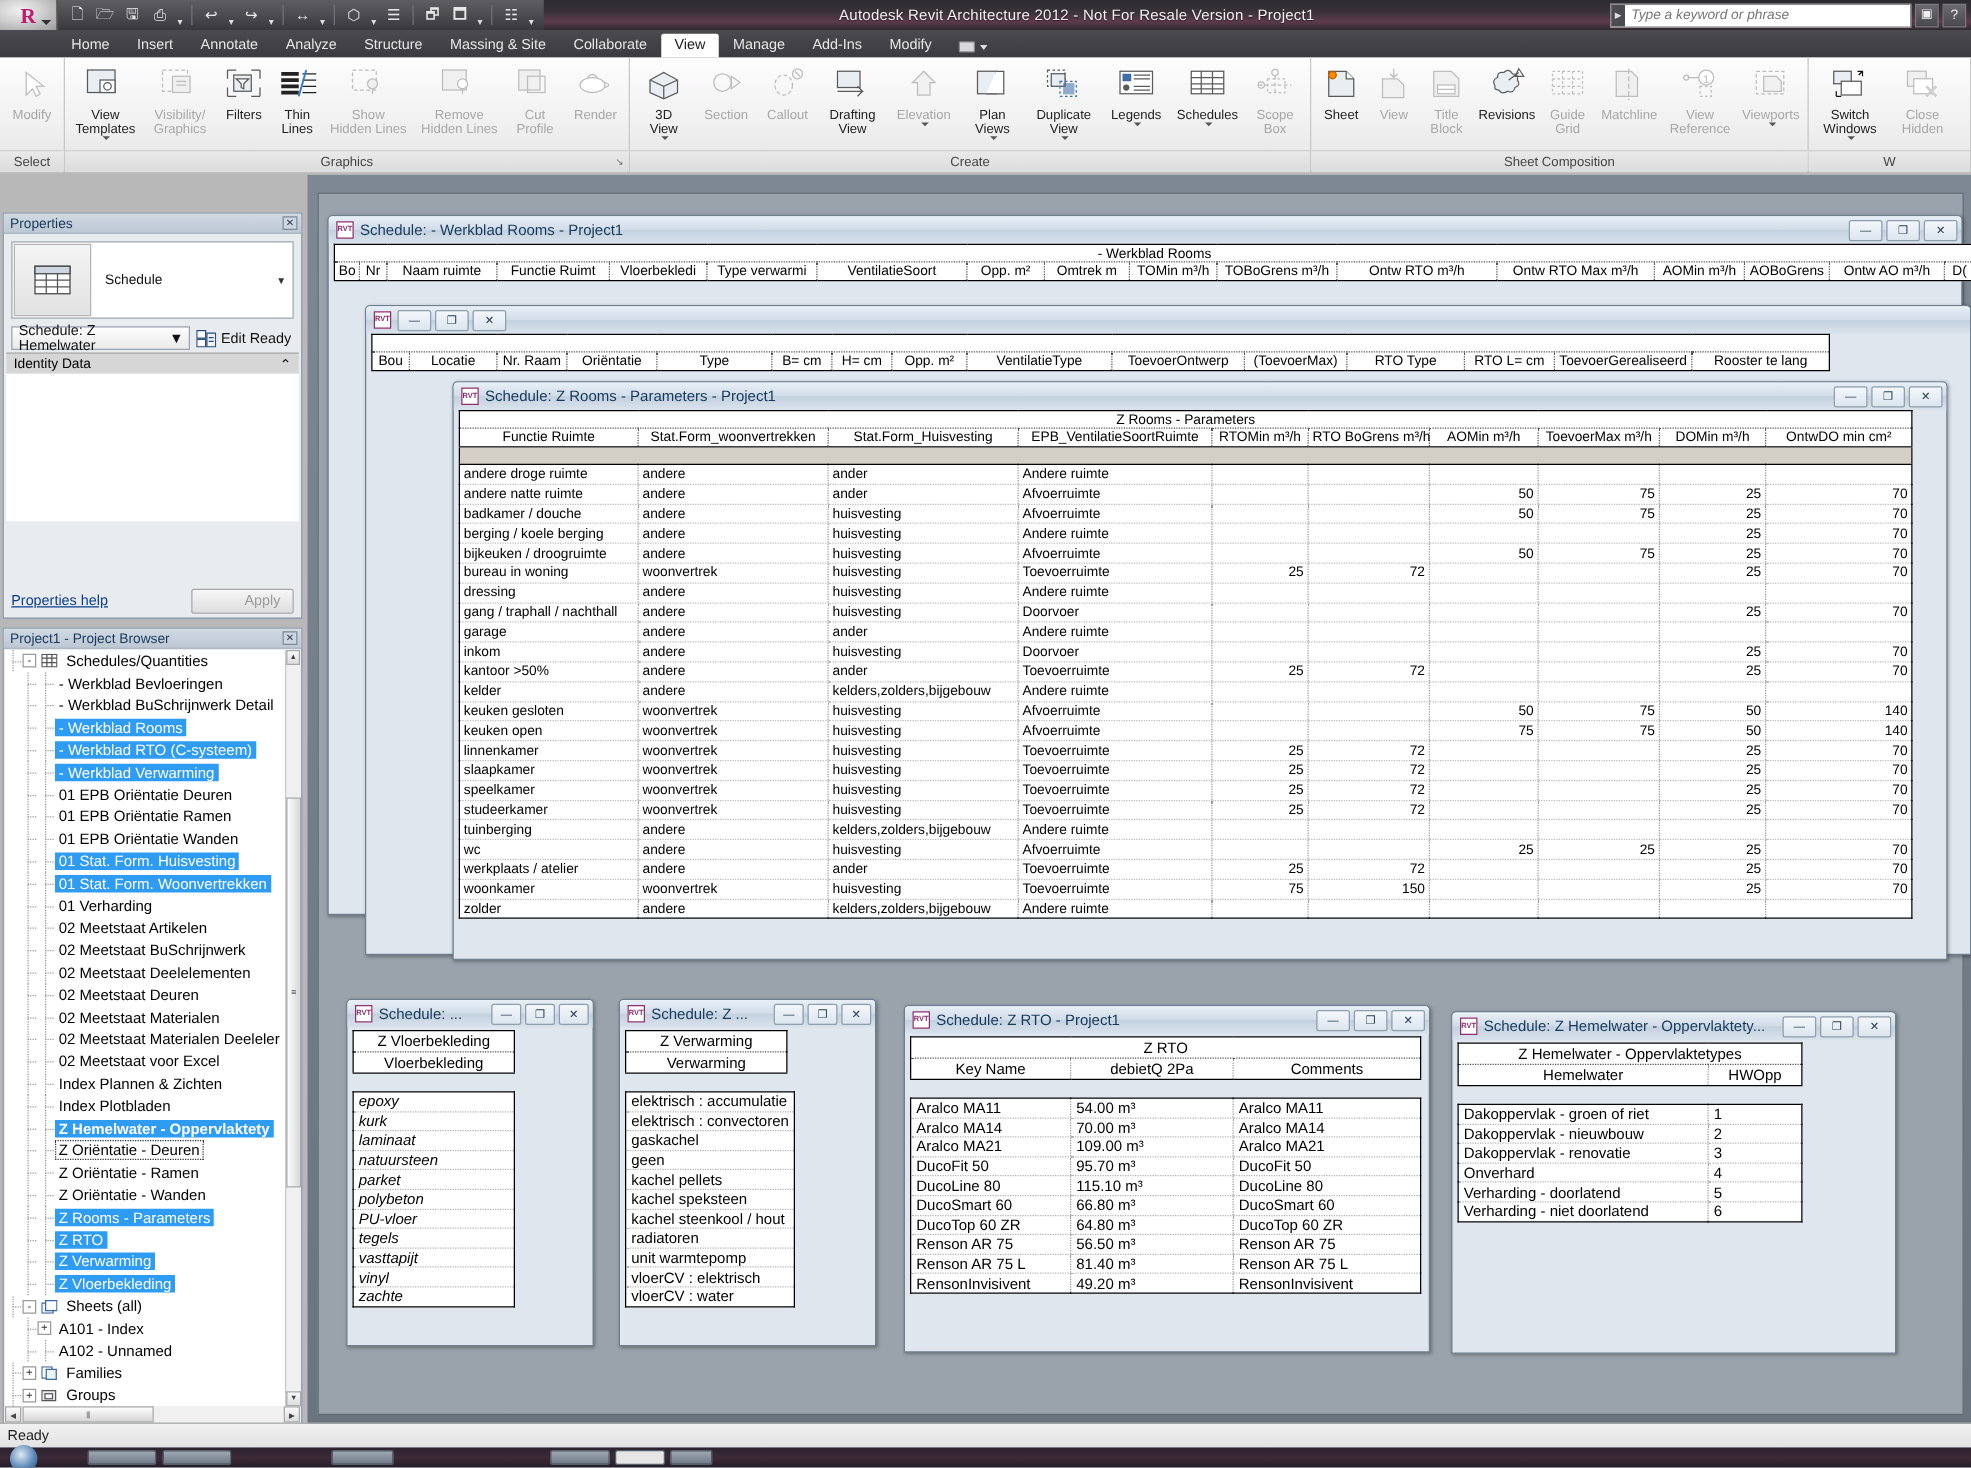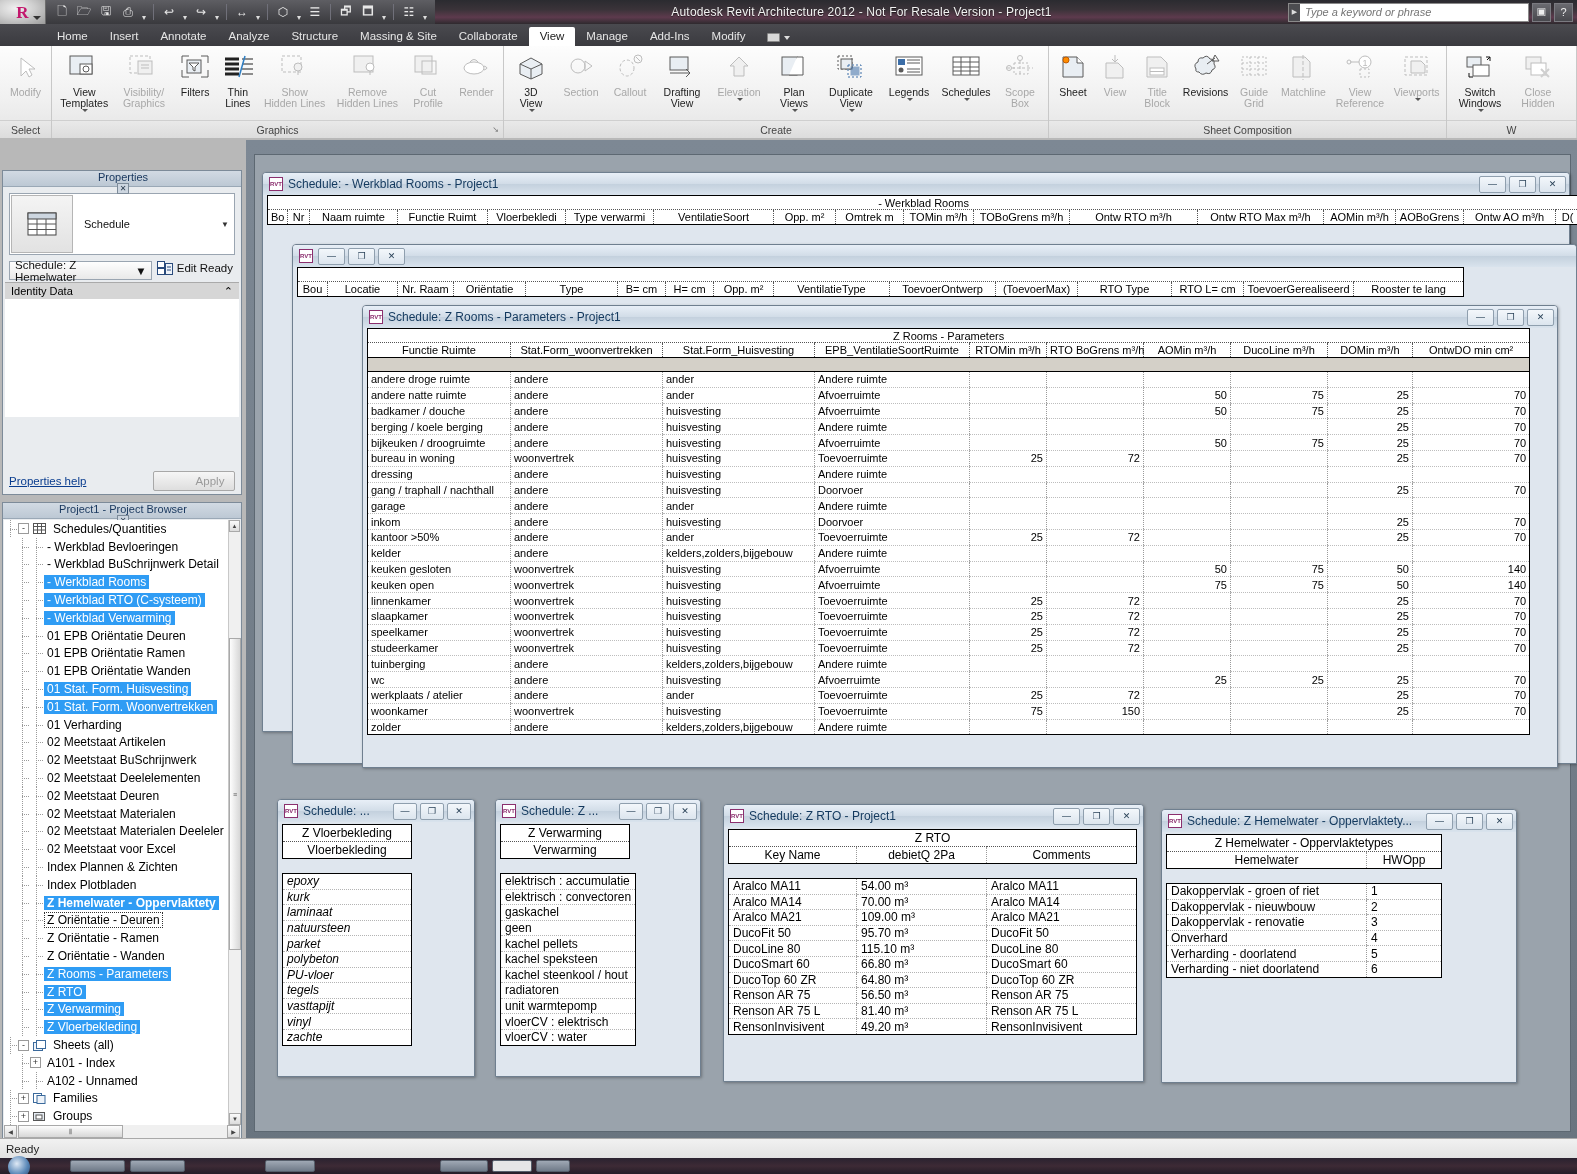--- a/index.html
+++ b/index.html
@@ -81,32 +81,32 @@
   .rcar{ display:inline-block;width:0;height:0;margin-left:2px;
     border-left:3px solid transparent;border-right:3px solid transparent;border-top:3px solid #555;vertical-align:middle;}
 
   
   .palette{
     position:absolute; background:#e9ecef; border:1px solid #7d8b99;
   }
   .pal-title{
     height:16px; background:linear-gradient(180deg,#d2dae3,#bcc8d4);
     display:flex;align-items:center;justify-content:space-between;
-    padding:0 3px 0 5px; font-size:11px; color:#17365d; border-bottom:1px solid #9aa8b6;flex-direction:column;
+    padding:0 3px 0 5px; font-size:11px; color:#17365d; border-bottom:1px solid #9aa8b6;
   }
   .pal-close{ width:12px;height:11px;border:1px solid #7d8b99;background:#cdd6e0;
      display:flex;align-items:center;justify-content:center;font-size:8px;color:#2a3b4d;}
   #props{ left:2px; top:170px; width:240px; height:325px; }
   .prop-type{ margin:6px 6px 0; height:62px; background:#fff; border:1px solid #9aa5b1;
      display:flex;align-items:center; }
   .prop-thumb{ width:62px;height:58px; margin:1px; background:linear-gradient(180deg,#f4f4f4,#e2e2e2);
     border:1px solid #b5b5b5; display:flex;align-items:center;justify-content:center;}
   .prop-typetext{ flex:1; padding-left:10px; font-size:11px; color:#111;}
   .prop-typecaret{ width:18px; text-align:center; color:#333; font-size:8px;}
-  .prop-sel{ margin:6px 6px 2px; display:flex; align-items:flex-start; gap:5px;}
+  .prop-sel{ margin:6px 6px 2px; display:flex; align-items:center; gap:5px;}
   .prop-combo{ flex:1; height:19px; background:linear-gradient(180deg,#fefefe,#e9e9e9);
      border:1px solid #9aa5b1; display:flex;align-items:center;justify-content:space-between;
      padding:0 4px 0 5px; font-size:11.5px; color:#111;}
   .edit-type{ display:flex;align-items:center;gap:4px;font-size:11.5px;color:#111;padding-right:2px;}
   .prop-section{ margin:2px 2px 0; height:17px; background:#d6d6d6; border-top:1px solid #aaa;
      display:flex;align-items:center;justify-content:space-between;padding:0 6px;font-size:11px;color:#000;}
   .prop-grid{ margin:0 2px; background:#fff; }
   .prow{ display:flex; height:18px; border-bottom:1px dotted #b9b9b9; font-size:11.5px;}
   .pkey{ width:115px; padding-left:10px; display:flex;align-items:center; color:#000;
      border-right:1px dotted #b9b9b9;}
@@ -1064,21 +1064,21 @@
                 <td colspan="10" style="border-bottom:1px dotted #555;height:14px;">Z Rooms - Parameters</td>
               </tr>
               <tr>
                 <th>Functie Ruimte</th>
                 <th>Stat.Form_woonvertrekken</th>
                 <th>Stat.Form_Huisvesting</th>
                 <th>EPB_VentilatieSoortRuimte</th>
                 <th>RTOMin m³/h</th>
                 <th>RTO BoGrens m³/h</th>
                 <th>AOMin m³/h</th>
-                <th>DucoLine m³/h</th>
+                <th>ToevoerMax m³/h</th>
                 <th>DOMin m³/h</th>
                 <th>OntwDO min cm²</th>
               </tr>
               <tr class="gap">
                 <td colspan="10"></td>
               </tr>
               <tr>
                 <td class="">andere droge ruimte</td>
                 <td class="">andere</td>
                 <td class="">ander</td>

